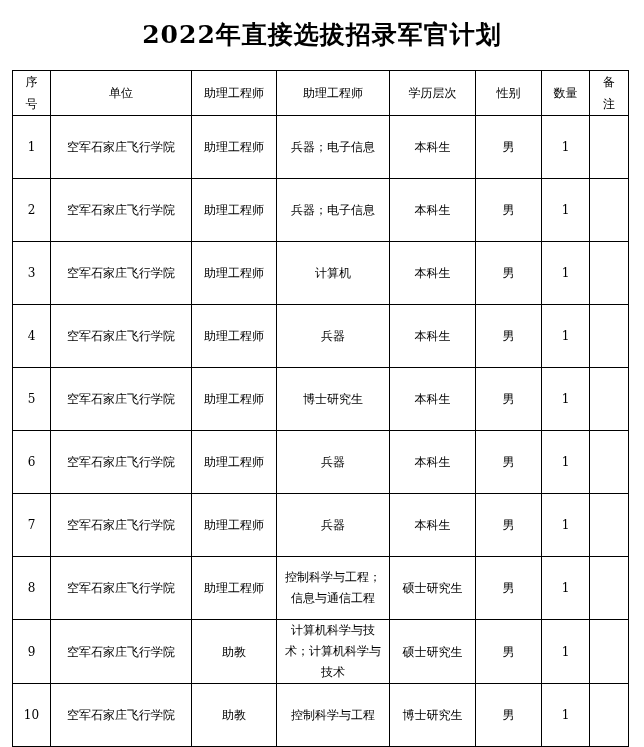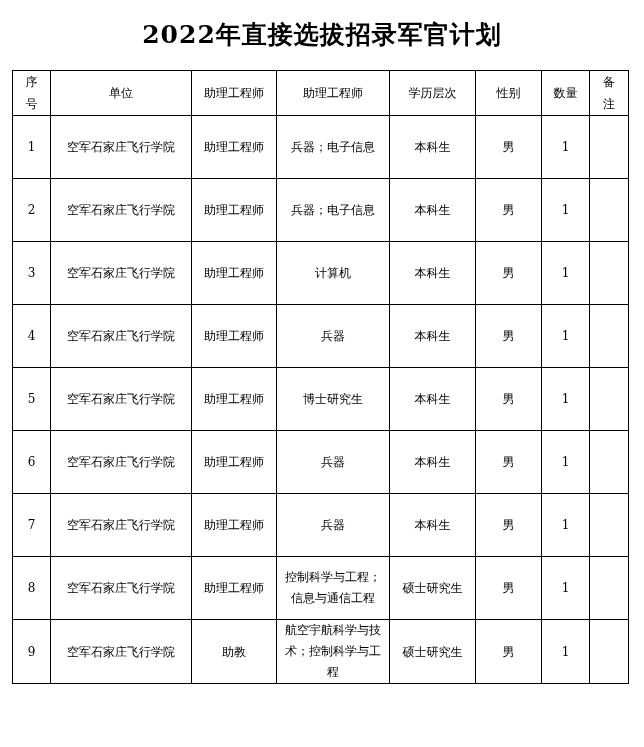--- a/index.html
+++ b/index.html
@@ -170,20 +170,30 @@
       <td><span class="wrap">控制科学与工程；信息与通信工程</span></td>
       <td>硕士研究生</td>
       <td>男</td>
       <td class="num">1</td>
       <td></td>
     </tr>
     <tr>
       <td class="num">9</td>
       <td>空军石家庄飞行学院</td>
       <td>助教</td>
-      <td><span class="wrap">航空宇航科学与技术；控制科学与工程</span></td>
+      <td><span class="wrap">计算机科学与技术；计算机科学与技术</span></td>
       <td>硕士研究生</td>
+      <td>男</td>
+      <td class="num">1</td>
+      <td></td>
+    </tr>
+    <tr>
+      <td class="num">10</td>
+      <td>空军石家庄飞行学院</td>
+      <td>助教</td>
+      <td><span class="wrap">控制科学与工程</span></td>
+      <td>博士研究生</td>
       <td>男</td>
       <td class="num">1</td>
       <td></td>
     </tr>
   </tbody>
 </table>
 
 </body></html>

